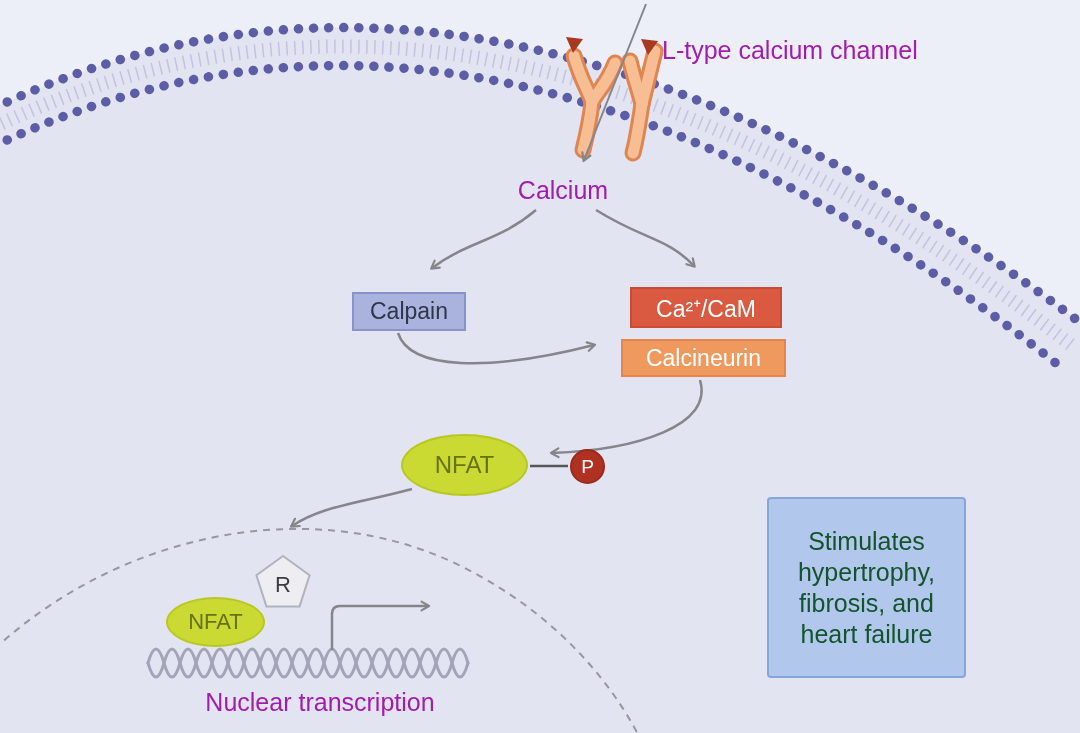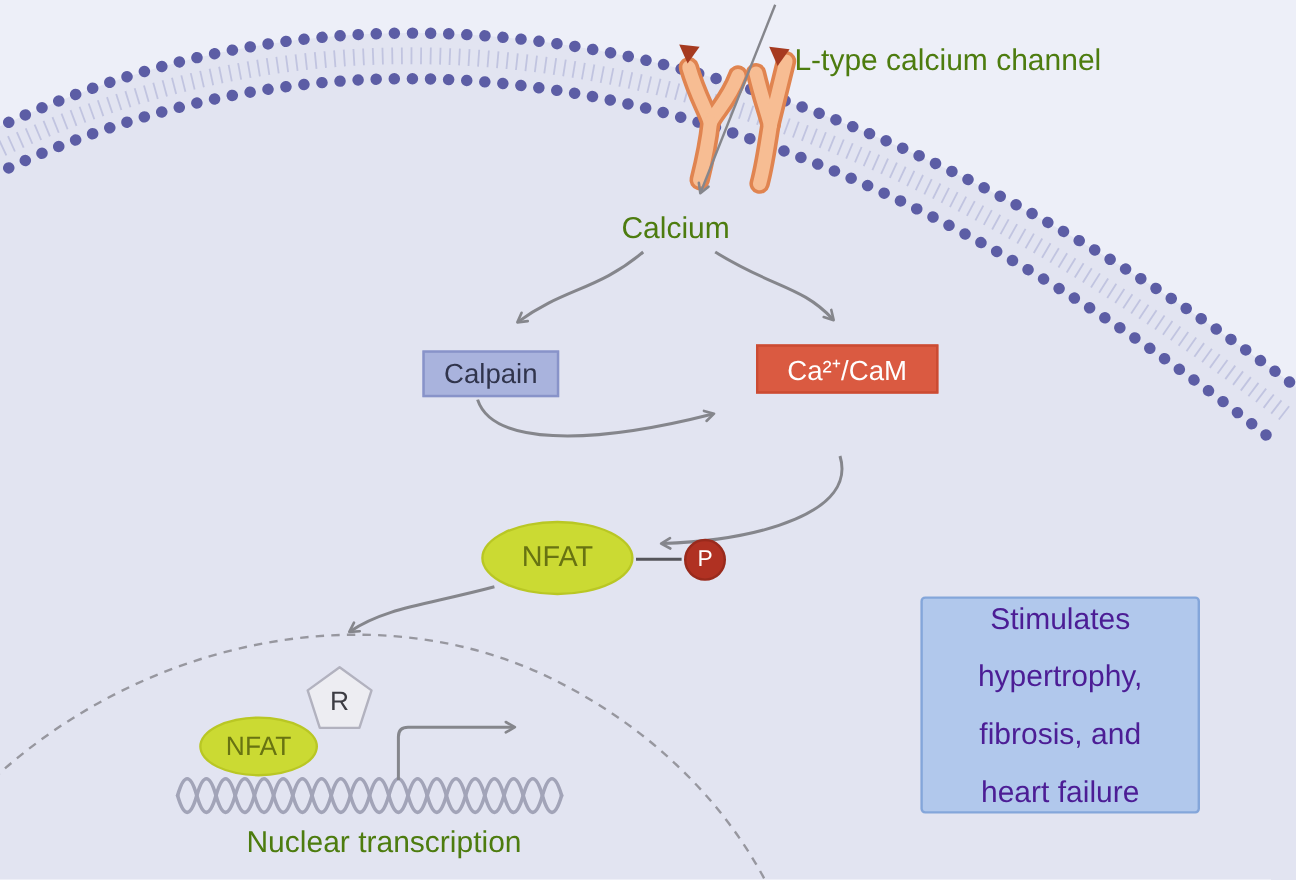--- a/index.html
+++ b/index.html
@@ -6,21 +6,21 @@
   #stage{
     position:relative;
     width:1080px;height:733px;
     overflow:hidden;
     background:#e2e4f1;
     font-family:"Liberation Sans", sans-serif;
   }
   #stage svg{position:absolute;left:0;top:0;}
   .lbl{
     position:absolute;
-    color:#4d7c0f;
+    color:#a21caf;
     font-size:25px;
     white-space:nowrap;
   }
   .node-box{
     position:absolute;
     display:flex;align-items:center;justify-content:center;
     font-size:23px;
     box-sizing:border-box;
   }
   #channel-label{left:662px;top:36px;}
@@ -62,26 +62,26 @@
     background:#cbda33;border:2px solid #b9c724;
     color:#687312;font-size:22px;
   }
   #r-label{
     position:absolute;left:265px;top:570px;width:36px;height:30px;
     display:flex;align-items:center;justify-content:center;
     font-size:22px;color:#3c3c43;
   }
   #transcription-label{left:160px;top:688px;width:320px;text-align:center;}
   #outcome-box{
-    position:absolute;left:767px;top:497px;width:233px;height:181px;
+    position:absolute;left:767px;top:497px;width:199px;height:181px;
     background:#b1c8ec;border:2px solid #84a6da;border-radius:4px;
     box-sizing:border-box;
     display:flex;align-items:center;justify-content:center;
     text-align:center;
-    color:#4c1d95;font-size:25px;line-height:48px;
+    color:#14532d;font-size:25px;line-height:31px;
     padding:0 16px;
   }
 </style>
 </head>
 <body>
 
 <div id="stage">
 
   <svg width="1080" height="733" viewBox="0 0 1080 733">
     <defs>
@@ -142,20 +142,21 @@
   </svg>
 
   <div class="lbl" id="channel-label">L-type calcium channel</div>
 
   <div class="lbl" id="calcium-label">Calcium</div>
 
   <div class="node-box" id="calpain-box">Calpain</div>
 
   <div class="node-box" id="cacam-box">Ca²⁺/CaM</div>
 
+  <div class="node-box" id="calcineurin-box">Calcineurin</div>
 
   <div class="ellipse" id="nfat-ellipse">NFAT</div>
 
   <div class="ellipse" id="p-circle">P</div>
 
 
   <div id="r-label">R</div>
 
   <div class="ellipse" id="nfat2-ellipse">NFAT</div>
 

